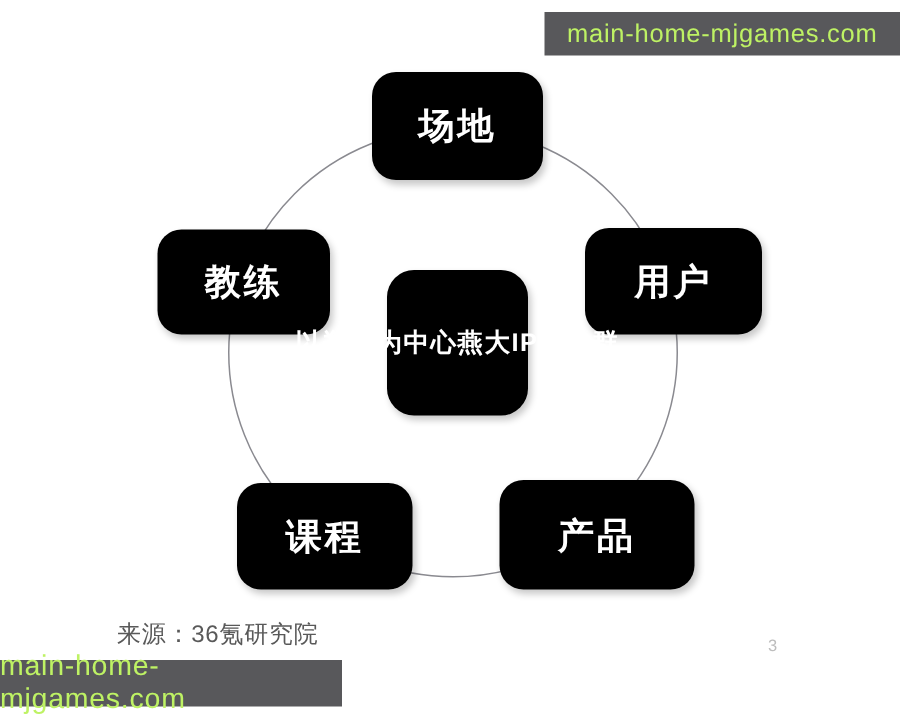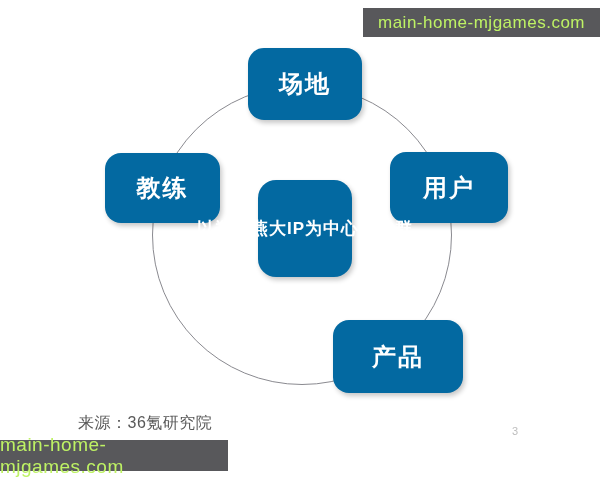--- a/index.html
+++ b/index.html
@@ -23,21 +23,21 @@
     width: 300px;
     height: 300px;
     border: 1.5px solid #8a8a90;
     border-radius: 50%;
     box-sizing: border-box;
     z-index: 0;
   }
   
   .node {
     position: absolute;
-    background: #0369a1;
+    background: #000000;
     border-radius: 16px;
     color: #ffffff;
     font-weight: bold;
     display: flex;
     align-items: center;
     justify-content: center;
     z-index: 2;
     box-shadow: 2px 3px 5px rgba(0,0,0,0.22);
     letter-spacing: 2px;
   }
@@ -117,25 +117,28 @@
   <div class="node node-user">
     <span class="node-label">用户</span>
   </div>
 
   <div class="node node-coach">
     <span class="node-label">教练</span>
   </div>
 
   <div class="node node-center">
     <span class="center-line">以郑多</span>
+    <span class="center-line">为中心</span>
     <span class="center-line">燕大IP</span>
-    <span class="center-line">为中心</span>
     <span class="center-line">的IP群</span>
   </div>
 
+  <div class="node node-course">
+    <span class="node-label">课程</span>
+  </div>
 
   <div class="node node-product">
     <span class="node-label">产品</span>
   </div>
 
   <div class="source-caption">来源：36氪研究院</div>
 
   <div class="page-number">3</div>
 
   <div class="watermark watermark-bottom">main-home-mjgames.com</div>

